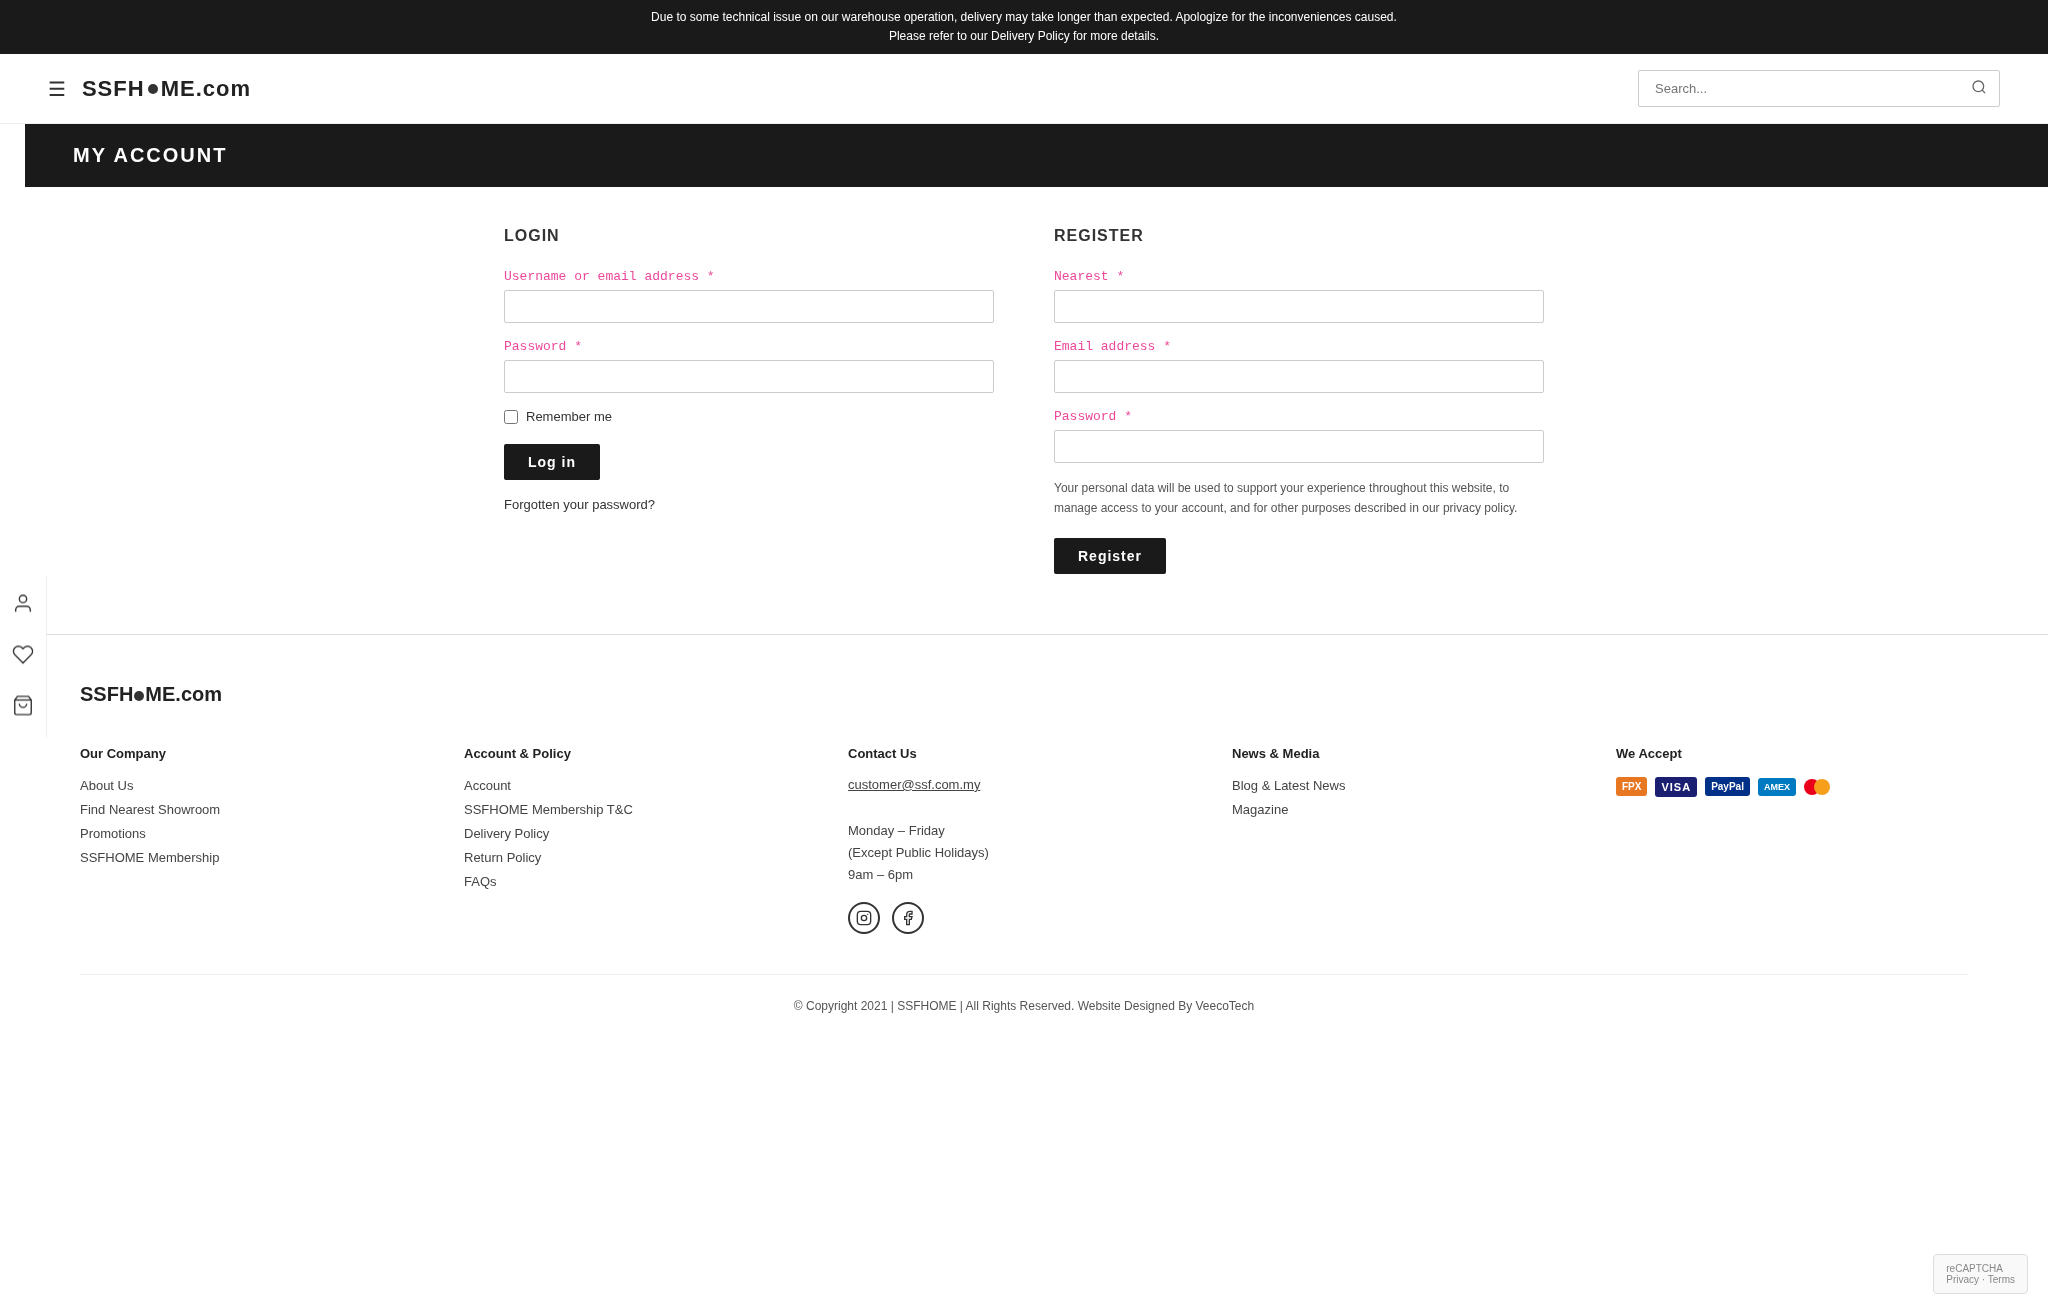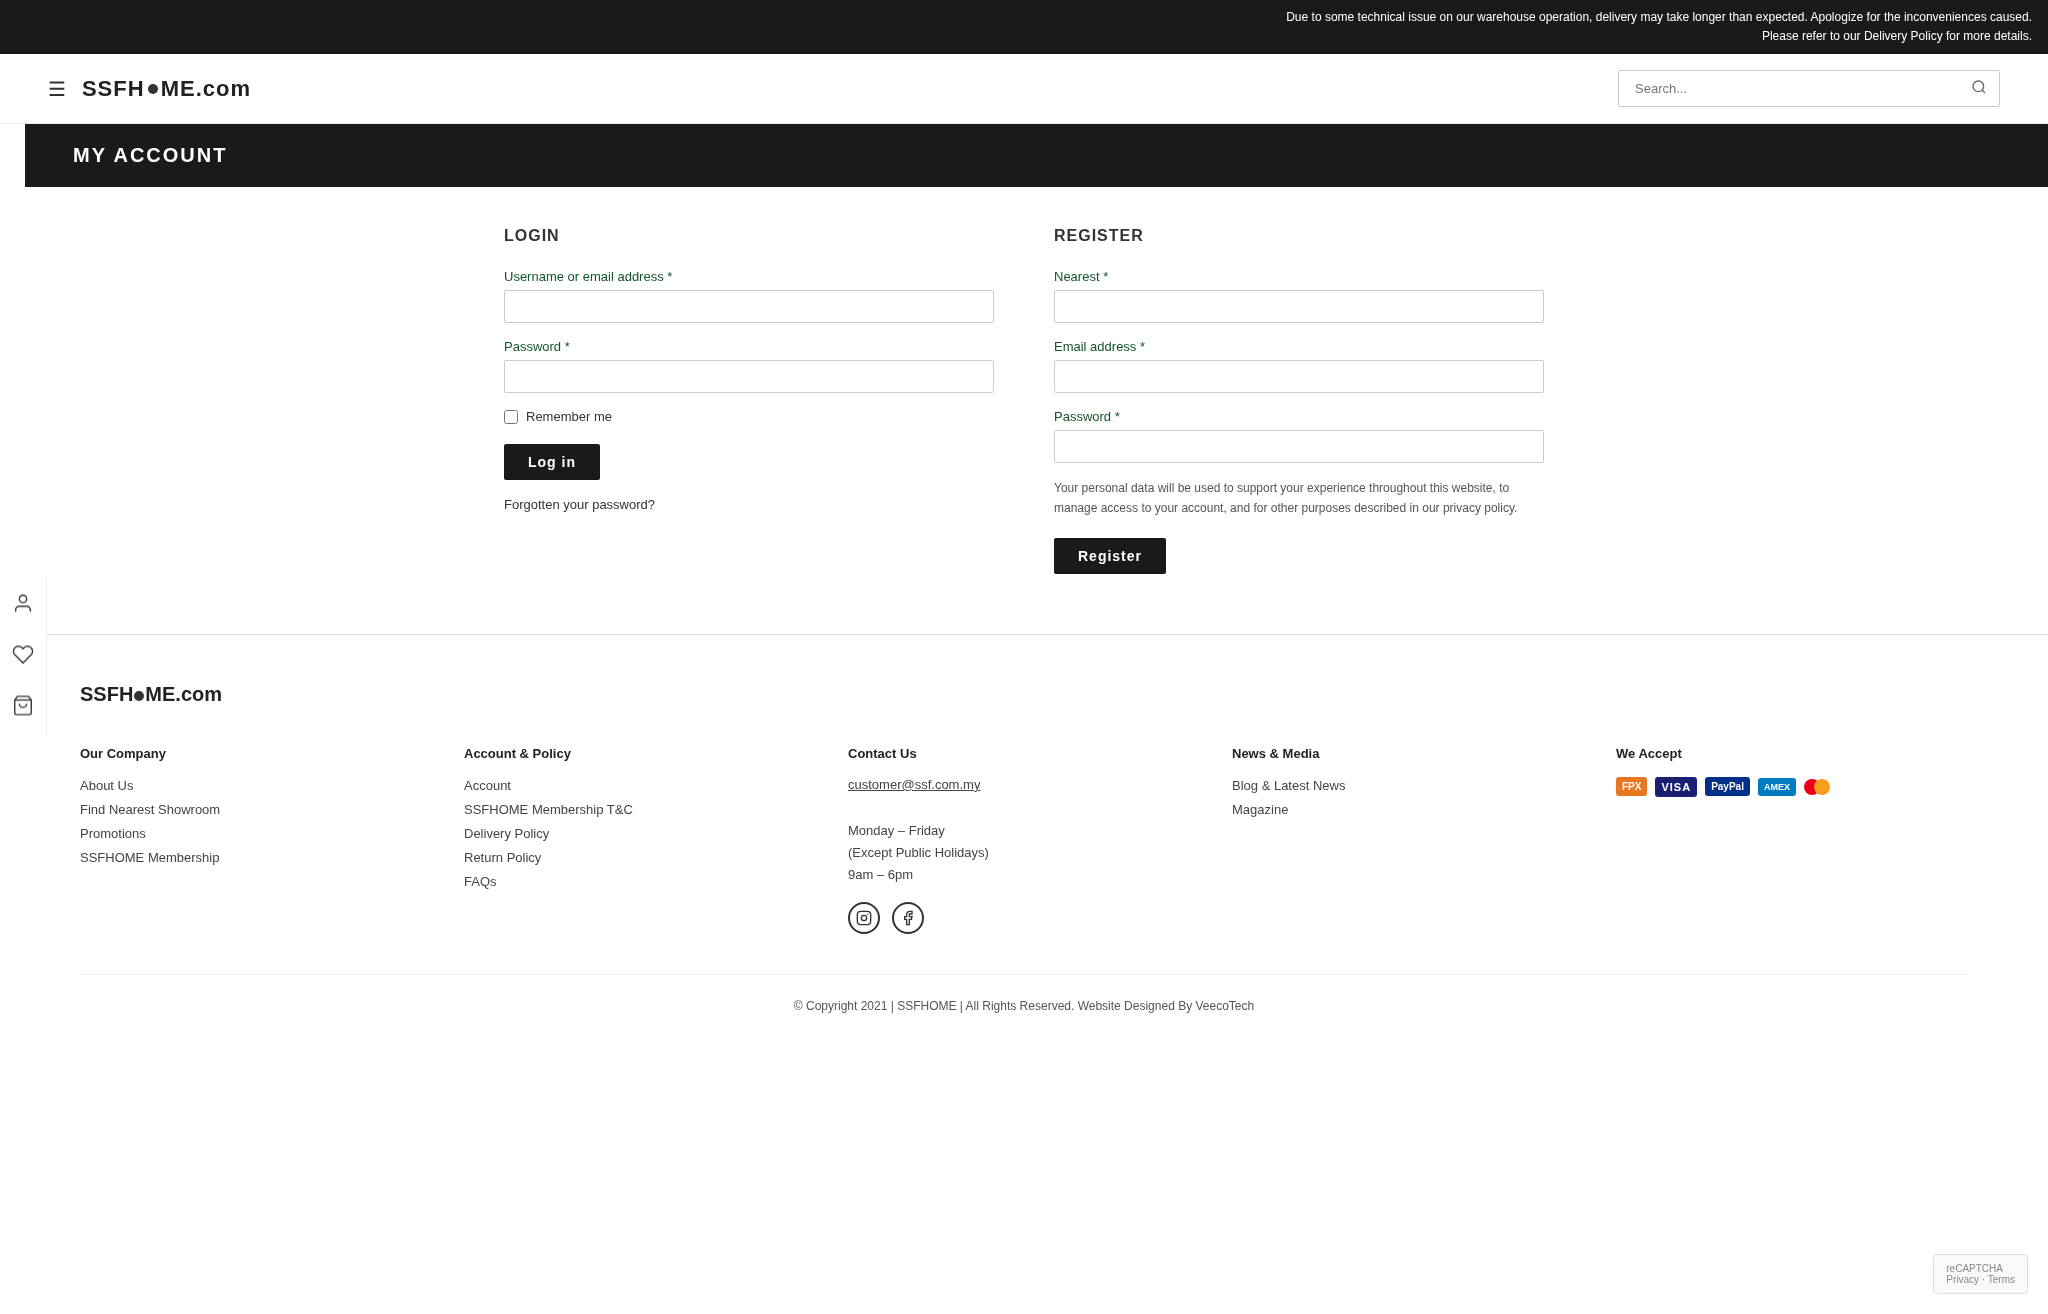--- a/index.html
+++ b/index.html
@@ -2,40 +2,40 @@
 <html><head>
   <meta charset="utf-8">
   <style>
     * { box-sizing: border-box; margin: 0; padding: 0; }
     body { font-family: Arial, sans-serif; font-size: 14px; color: #333; background: #fff; }
 
     
     .top-banner {
       background: #1a1a1a;
       color: #fff;
-      text-align: right;
+      text-align: center;
       padding: 8px 16px;
       font-size: 12px;
       line-height: 1.6;
     }
 
     
     .header {
       display: flex;
       align-items: center;
       justify-content: space-between;
       padding: 16px 48px;
       background: #fff;
       border-bottom: 1px solid #eee;
     }
     .header-left { display: flex; align-items: center; gap: 16px; }
     .hamburger { cursor: pointer; font-size: 20px; color: #333; }
     .logo { font-size: 22px; font-weight: bold; letter-spacing: 1px; color: #222; display: flex; align-items: center; gap: 2px; }
     .logo-dot { display: inline-block; width: 10px; height: 10px; background: #333; border-radius: 50%; margin: 0 1px; }
-    .search-container { display: flex; align-items: center; border: 1px solid #ccc; border-radius: 2px; overflow: hidden; gap: 20px; }
+    .search-container { display: flex; align-items: center; border: 1px solid #ccc; border-radius: 2px; overflow: hidden; }
     .search-input { border: none; outline: none; padding: 8px 16px; width: 320px; font-size: 13px; }
     .search-btn { background: none; border: none; cursor: pointer; padding: 8px 12px; color: #666; }
 
     
     .sidebar-icons {
       position: fixed;
       left: 0;
       top: 50%;
       transform: translateY(-50%);
       display: flex;
@@ -61,21 +61,21 @@
     .main-content {
       padding: 40px 80px 60px 80px;
       max-width: 1200px;
       margin: 0 auto;
     }
     .form-grid { display: grid; grid-template-columns: 1fr 1fr; gap: 60px; }
 
     .form-section h2 { font-size: 16px; font-weight: bold; letter-spacing: 1px; margin-bottom: 24px; }
 
     .form-group { margin-bottom: 16px; }
-    .form-group label { display: block; font-size: 13px; margin-bottom: 6px; color: #14532d; }
+    .form-group label { display: block; font-size: 13px; margin-bottom: 6px; color: #ec4899; font-family: Liberation Mono, monospace; }
     .form-group input[type="text"],
     .form-group input[type="password"],
     .form-group input[type="email"] {
       width: 100%;
       padding: 8px 12px;
       border: 1px solid #ccc;
       border-radius: 2px;
       font-size: 13px;
       outline: none;
     }

